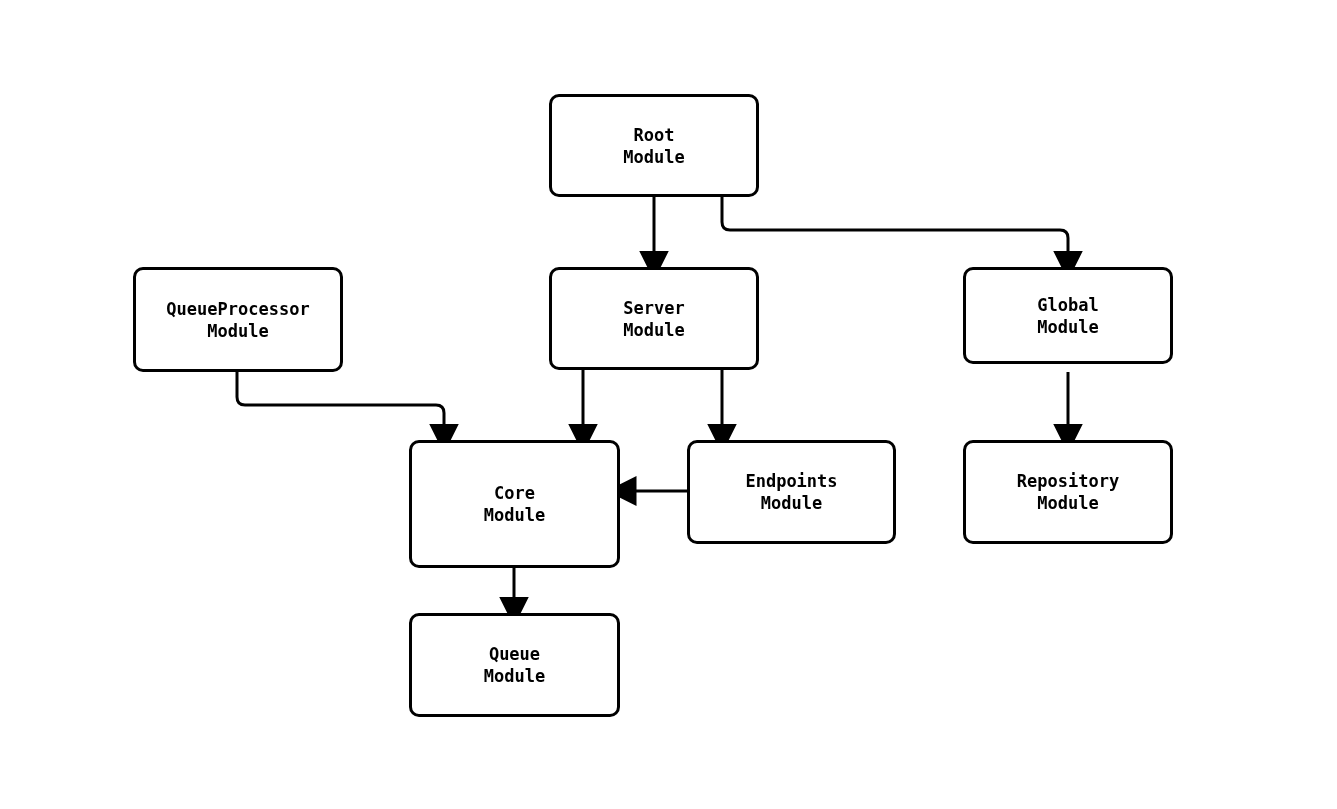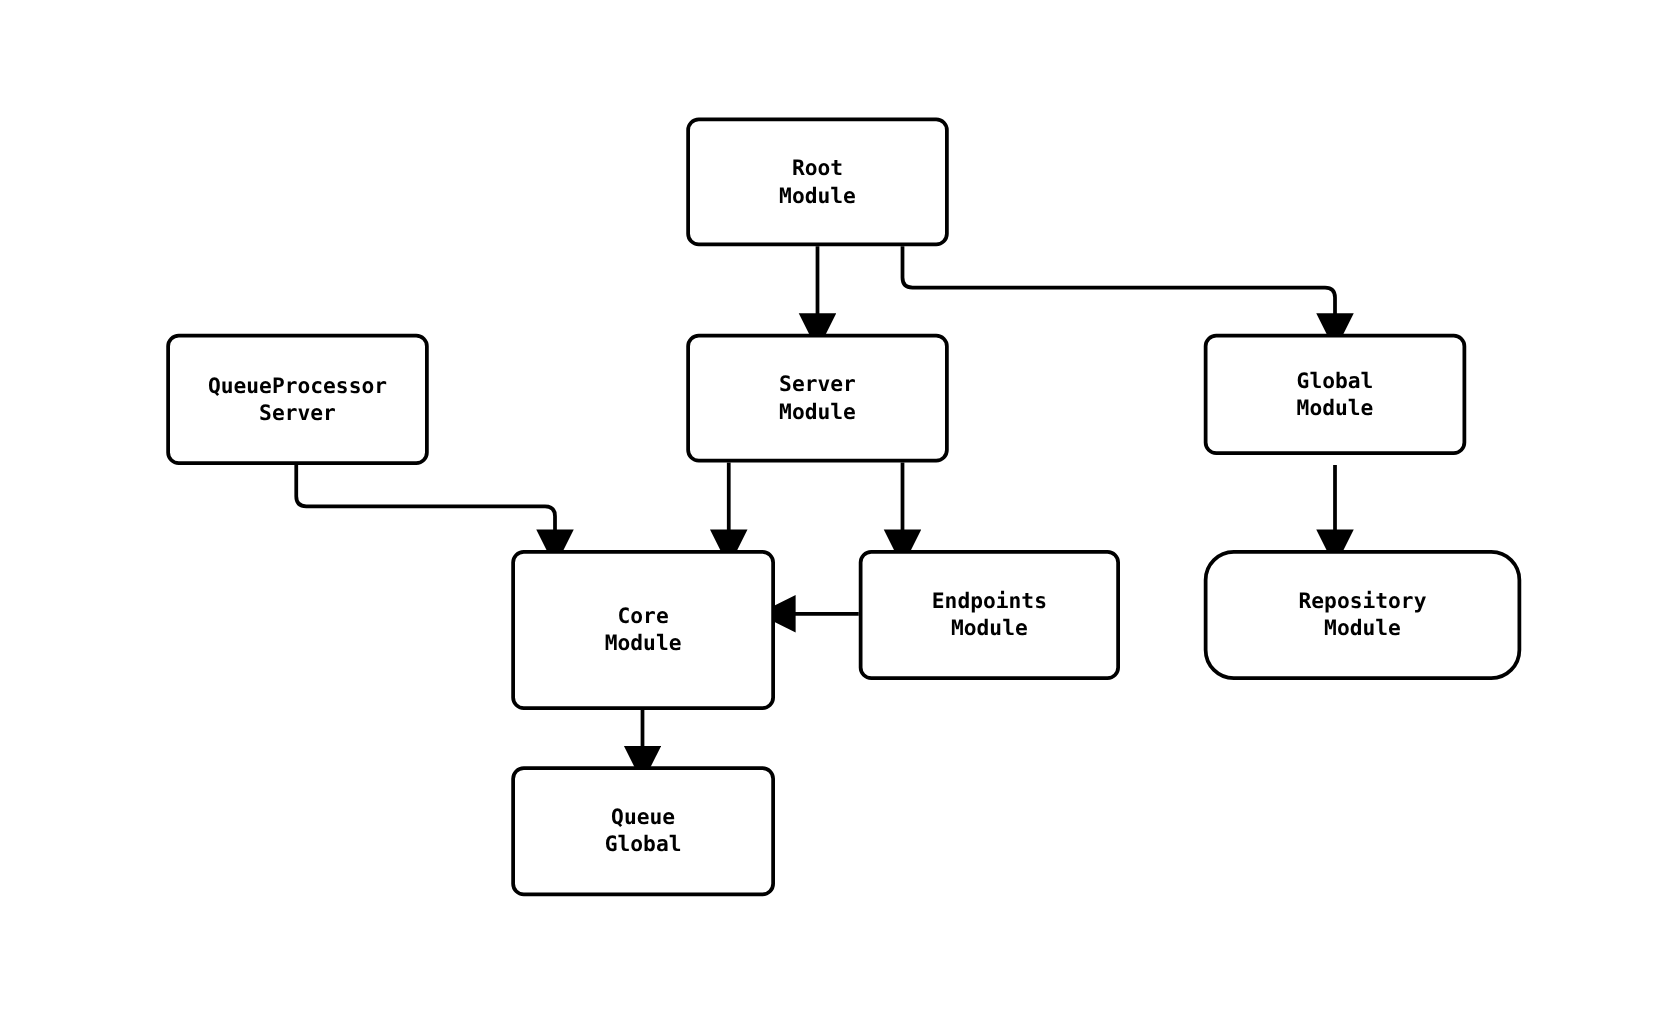--- a/index.html
+++ b/index.html
@@ -71,41 +71,41 @@
       </g>
   </svg>
 
   <div id="node-layer">
       <div class="node" style="left: 549px; top: 94px; width: 210px; height: 103px; background: rgb(255, 255, 255); border-color: rgb(0, 0, 0);">
         <div class="node-label">Root
 Module</div>
       </div>
       <div class="node" style="left: 133px; top: 267px; width: 210px; height: 105px; background: rgb(255, 255, 255); border-color: rgb(0, 0, 0);">
         <div class="node-label">QueueProcessor
-Server</div>
+Module</div>
       </div>
       <div class="node" style="left: 549px; top: 267px; width: 210px; height: 103px; background: rgb(255, 255, 255); border-color: rgb(0, 0, 0); justify-content: center;">
         <div class="node-label">Server
 Module</div>
       </div>
       <div class="node" style="left: 963px; top: 267px; width: 210px; height: 97px; background: rgb(255, 255, 255); border-color: rgb(0, 0, 0);">
         <div class="node-label">Global
 Module</div>
       </div>
       <div class="node" style="left: 409px; top: 440px; width: 211px; height: 128px; background: rgb(255, 255, 255); border-color: rgb(0, 0, 0);">
         <div class="node-label">Core
 Module</div>
       </div>
       <div class="node" style="left: 687px; top: 440px; width: 209px; height: 104px; background: rgb(255, 255, 255); border-color: rgb(0, 0, 0); justify-content: center;">
         <div class="node-label">Endpoints
 Module</div>
       </div>
-      <div class="node" style="left: 963px; top: 440px; width: 254px; height: 104px; background: rgb(255, 255, 255); border-color: rgb(0, 0, 0); border-radius: 24px;">
+      <div class="node" style="left: 963px; top: 440px; width: 210px; height: 104px; background: rgb(255, 255, 255); border-color: rgb(0, 0, 0);">
         <div class="node-label">Repository
 Module</div>
       </div>
       <div class="node" style="left: 409px; top: 613px; width: 211px; height: 104px; background: rgb(255, 255, 255); border-color: rgb(0, 0, 0);">
         <div class="node-label">Queue
-Global</div>
+Module</div>
       </div>
     </div>
 
 </div>
 
 </body></html>

